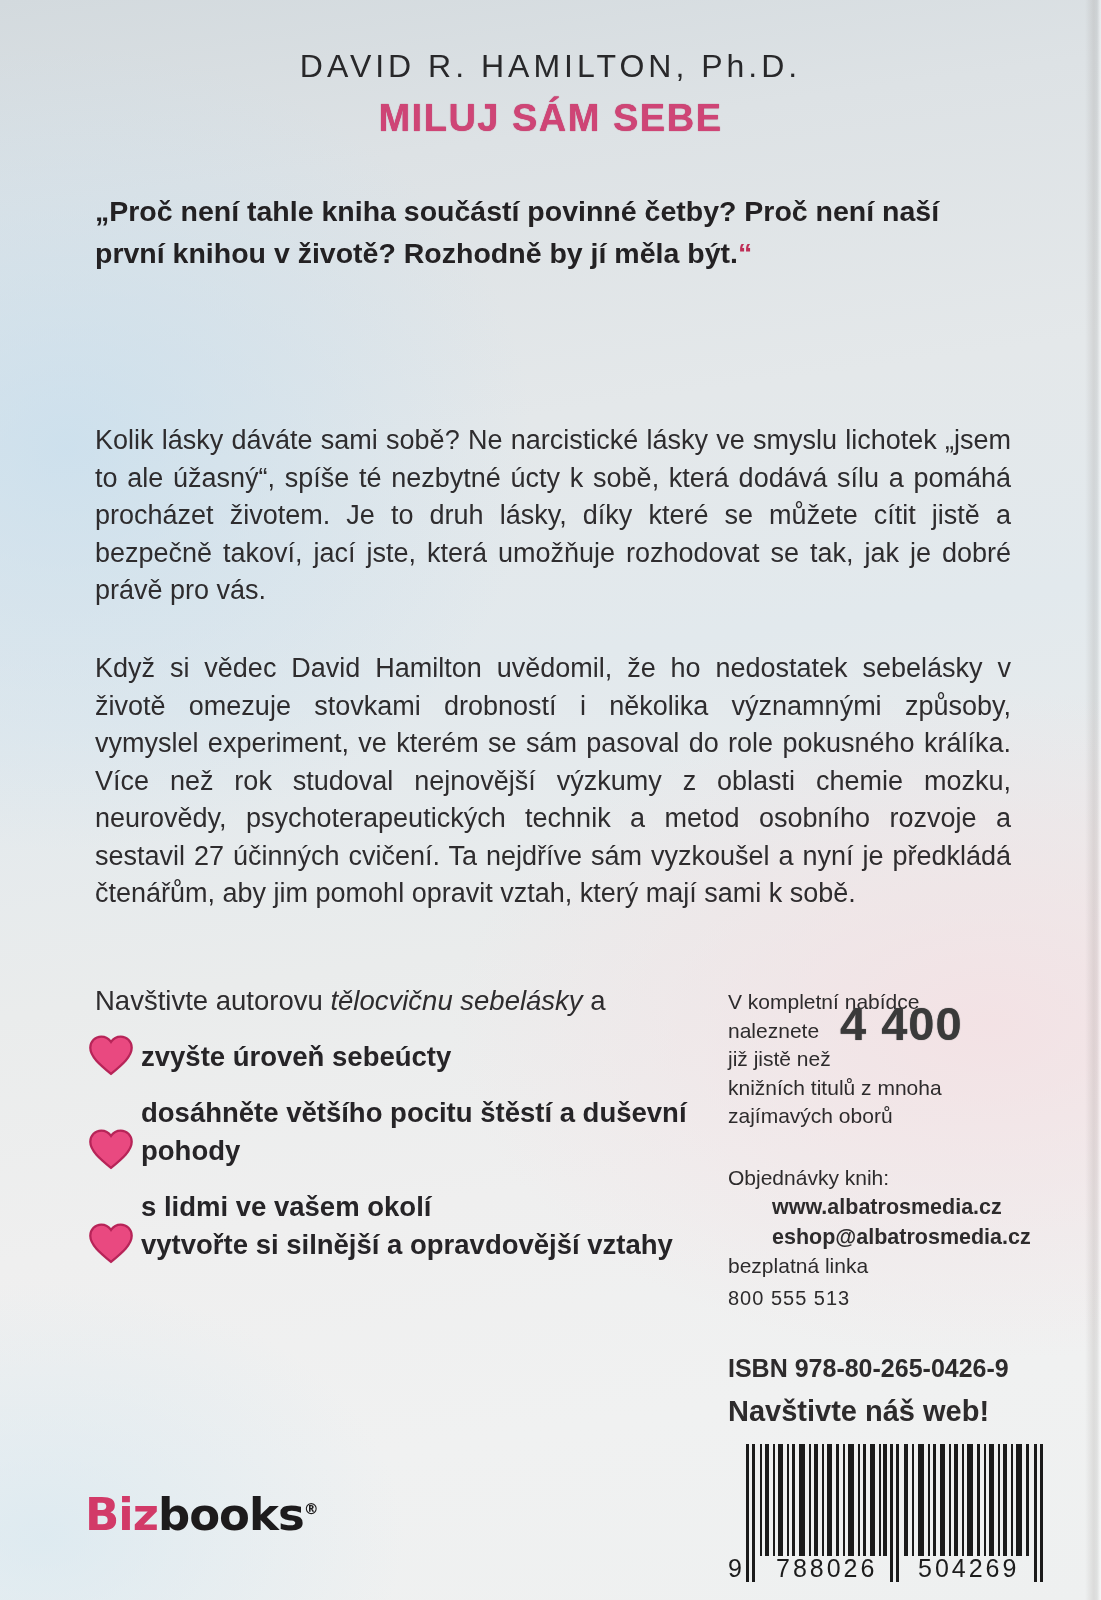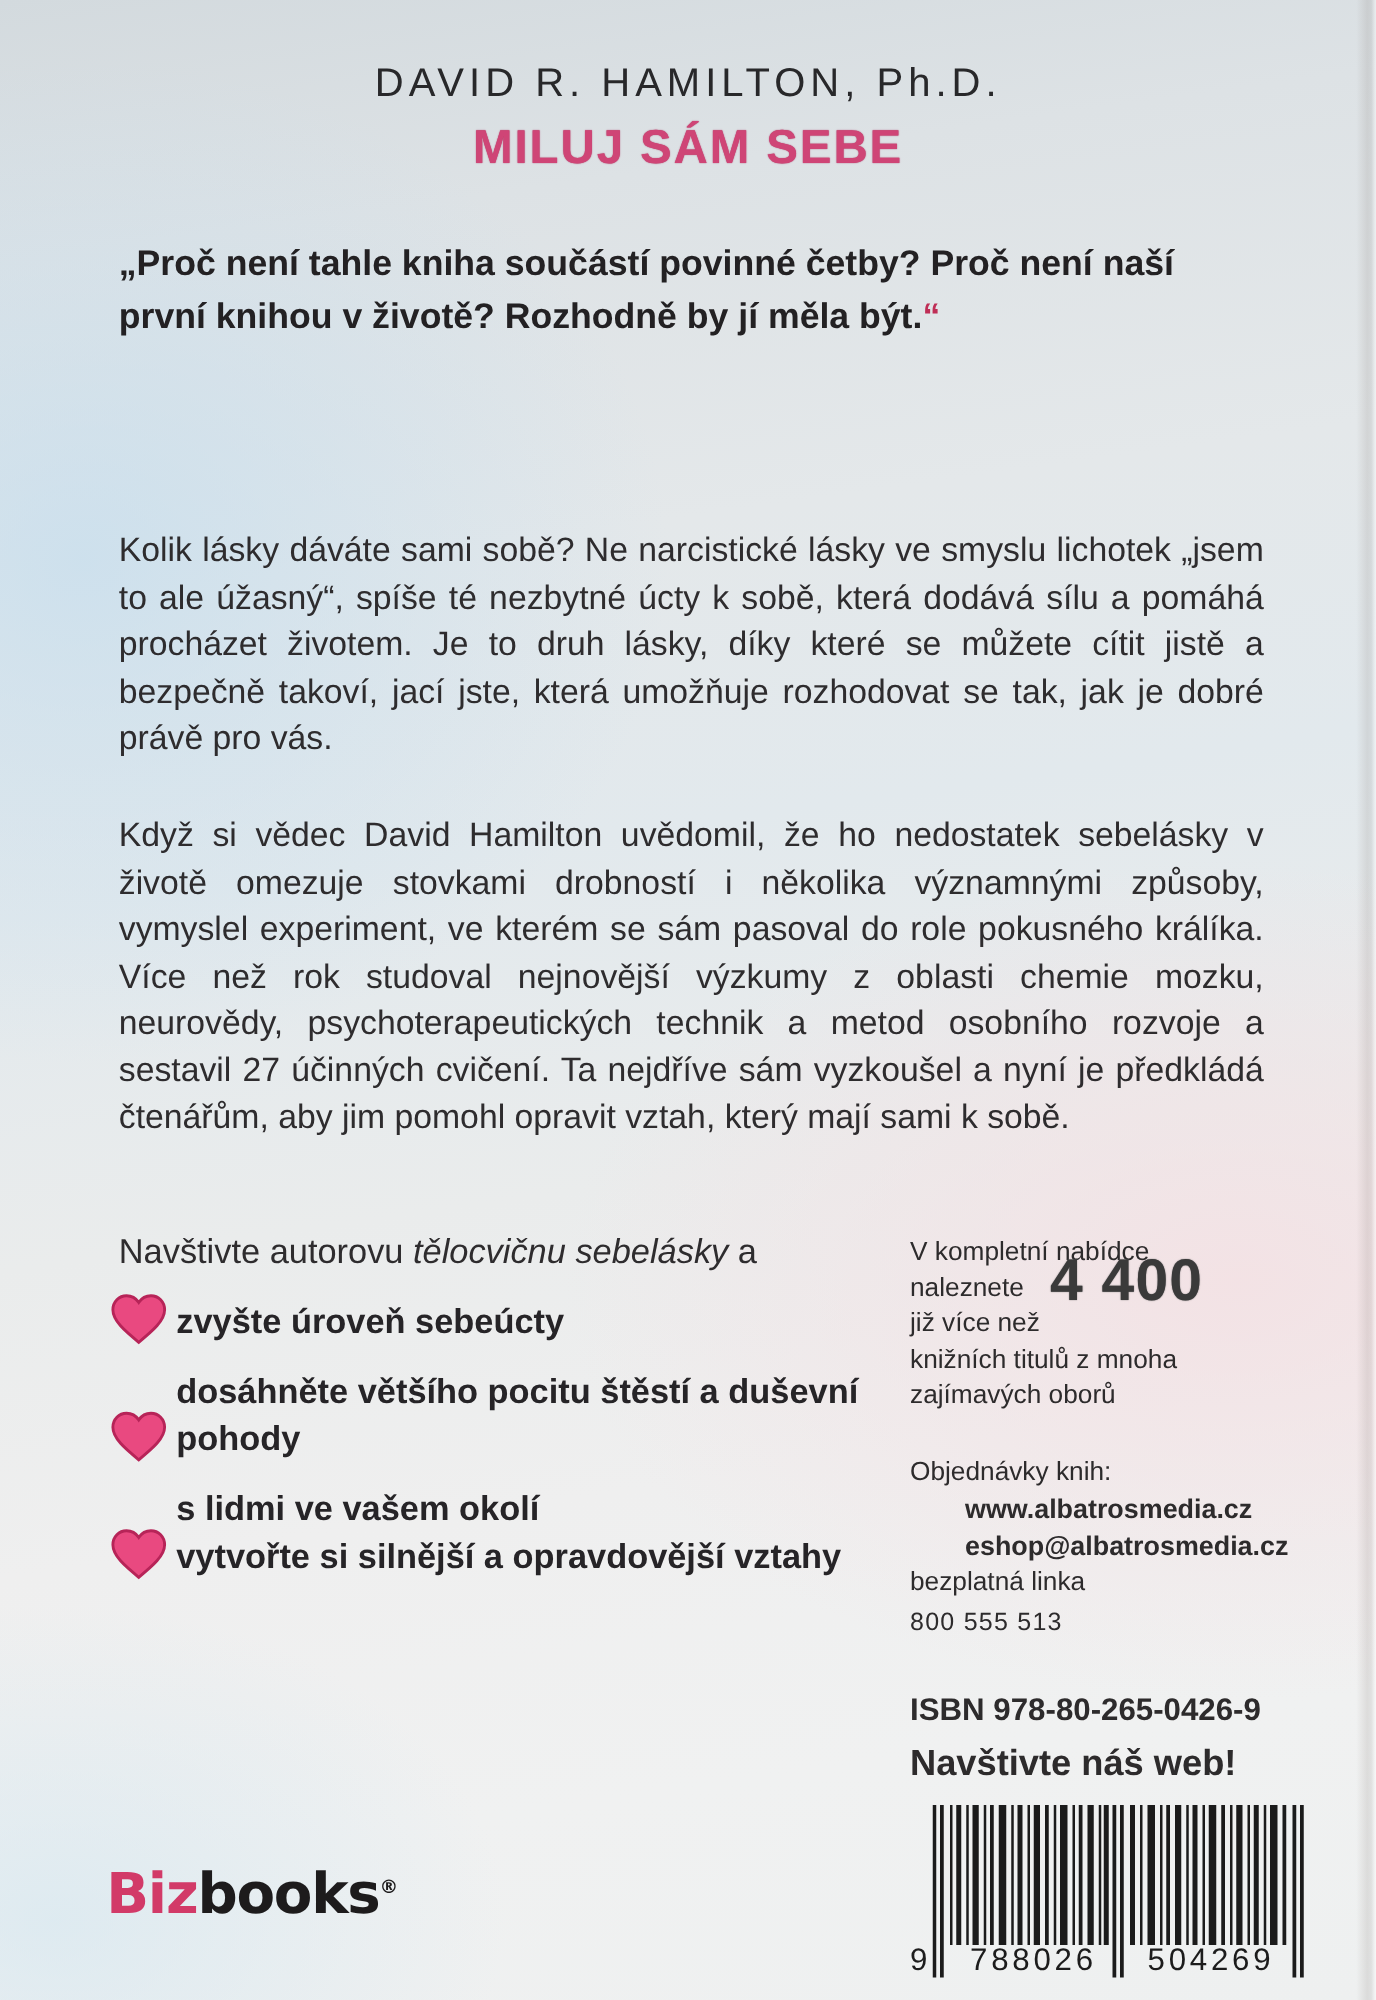--- a/index.html
+++ b/index.html
@@ -118,21 +118,21 @@
         <div>s lidmi ve vašem okolí</div>
         <div>vytvořte si silnější a opravdovější vztahy</div>
       </div>
     </div>
   </div>
 
   <div class="rightcol">
     <div class="offer">
       <div>V kompletní nabídce</div>
       <div>naleznete</div>
-      <div>již více než</div>
+      <div>již jistě než</div>
       <div class="count">4 400</div>
       <div>knižních titulů z mnoha</div>
       <div>zajímavých oborů</div>
     </div>
 
     <div class="orders">
       <div>Objednávky knih:</div>
       <div class="bold">www.albatrosmedia.cz</div>
       <div class="bold">eshop@albatrosmedia.cz</div>
       <div>bezplatná linka</div>

